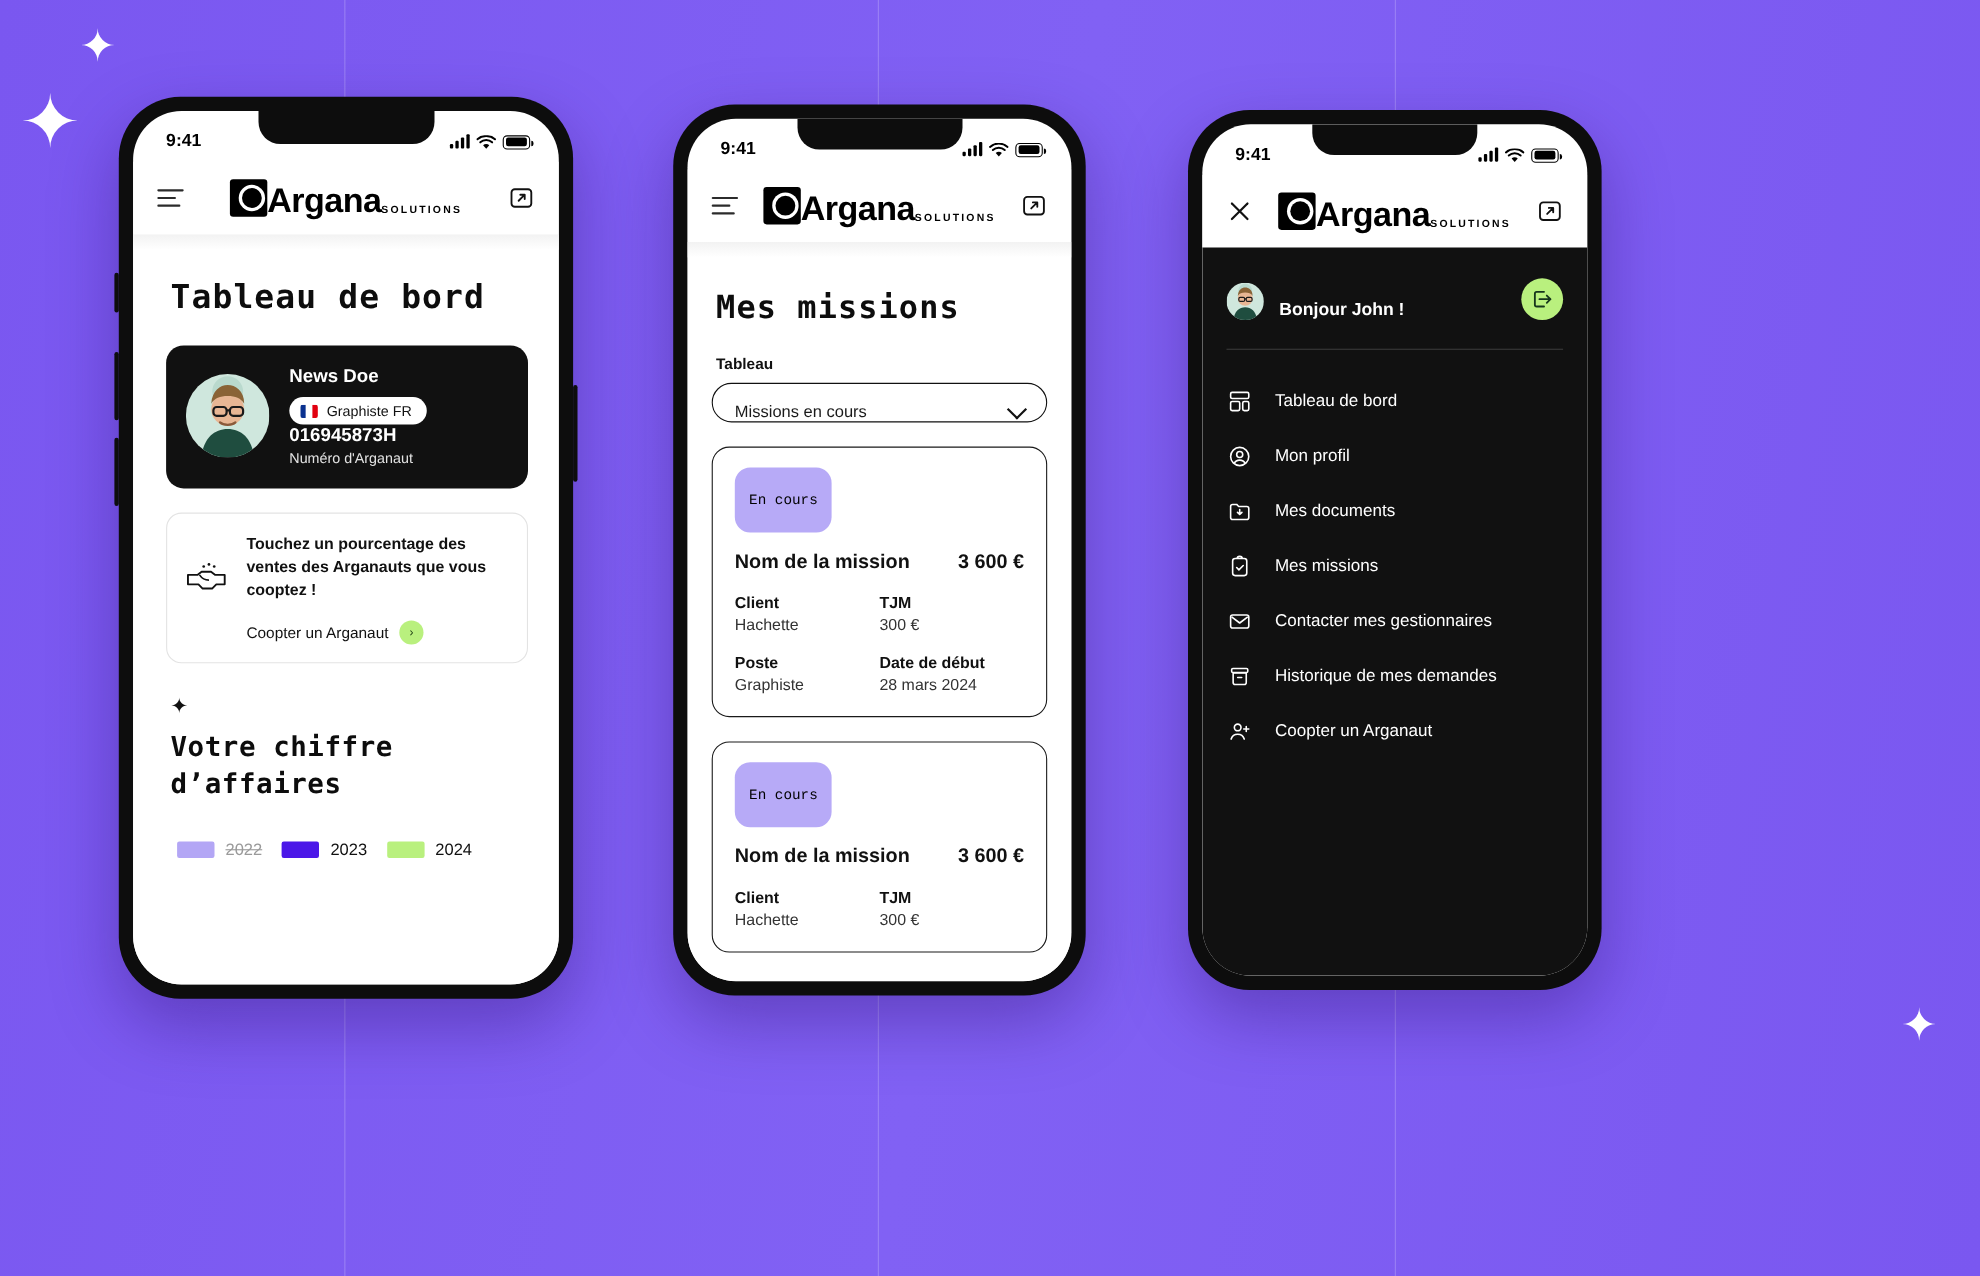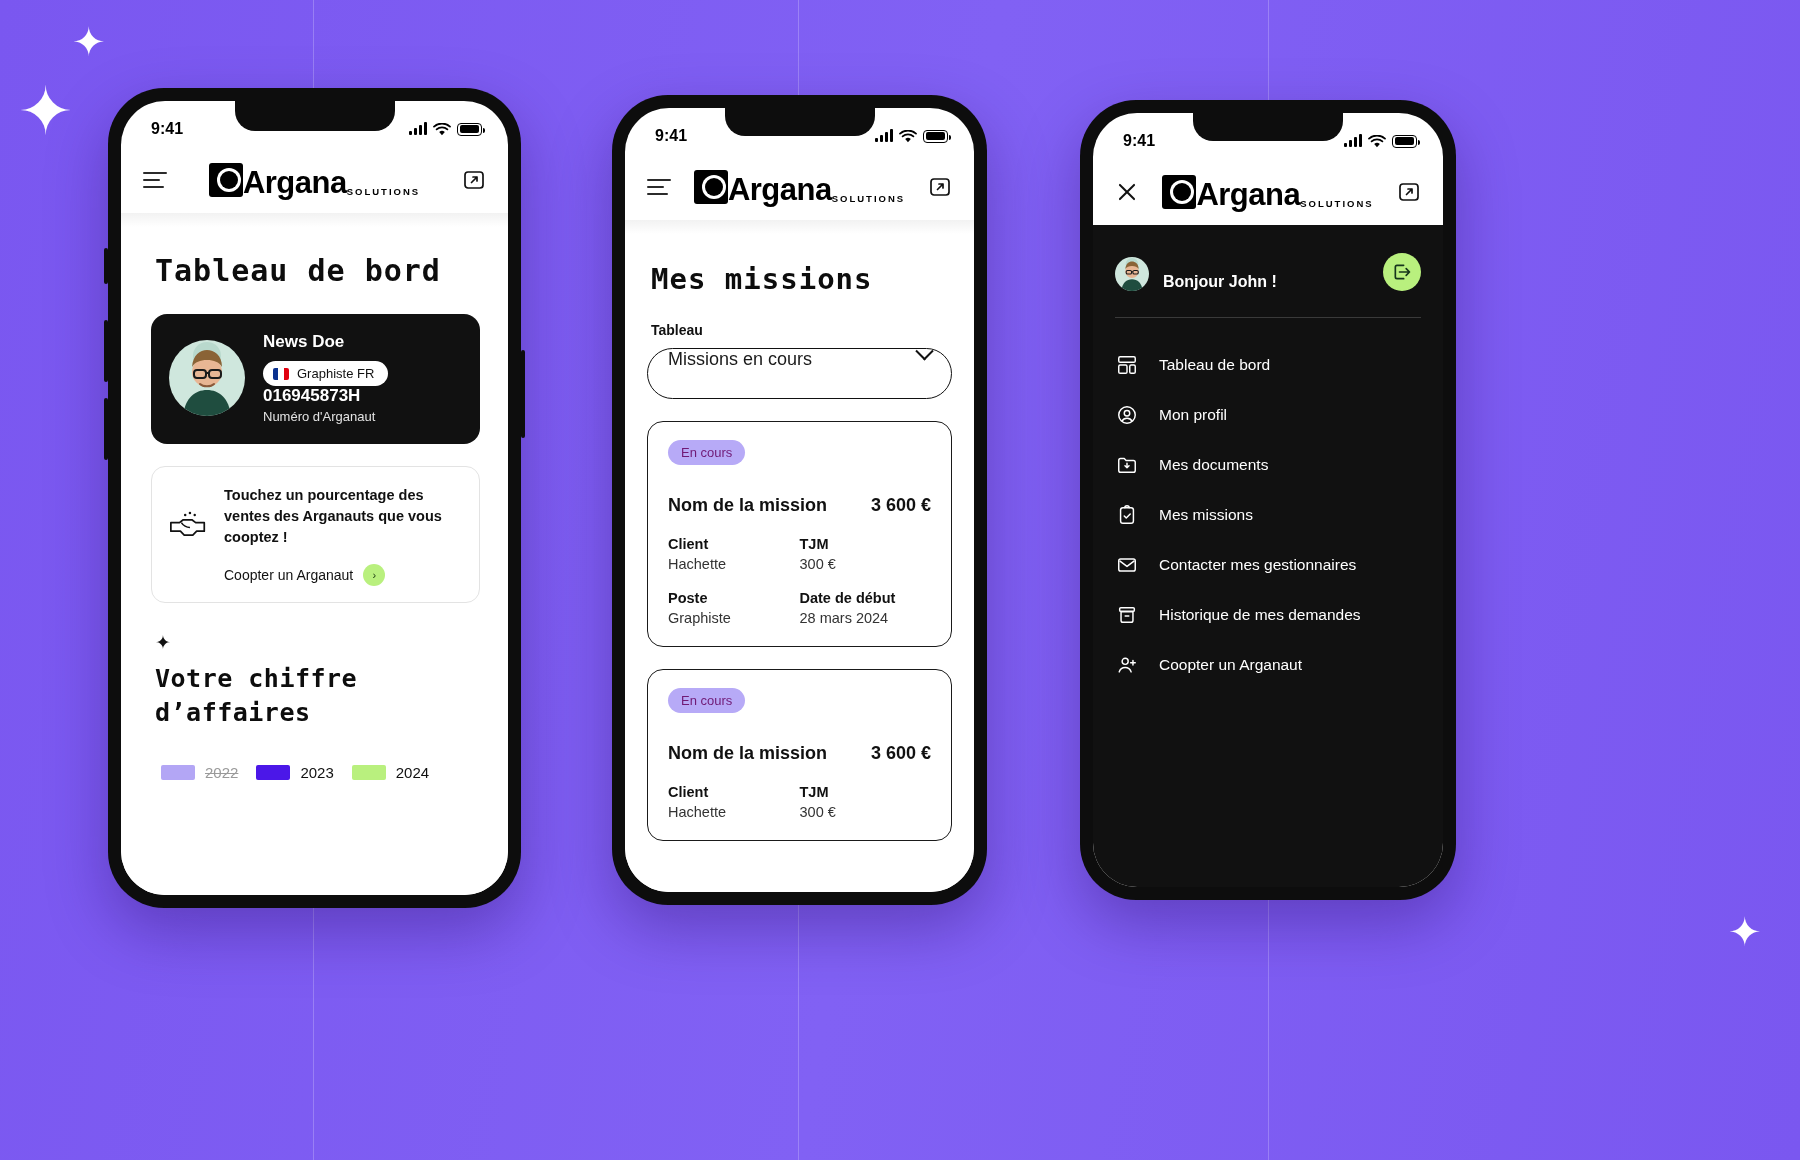--- a/index.html
+++ b/index.html
@@ -152,33 +152,33 @@
   
   .body2 { background: #fff; height: calc(100% - 112px); padding: 0; }
   .page-title2 {
     font-family: "DejaVu Sans Mono", monospace;
     font-size: 29px; font-weight: bold; letter-spacing: 1px; color: #0d0d0d;
     padding: 28px 26px 0 26px;
   }
   .field-label { font-size: 14px; font-weight: bold; color: #111; padding: 26px 26px 0 26px; }
   .select {
     margin: 10px 22px 0 22px; border: 1.5px solid #111; border-radius: 26px;
-    height: 51px; display:flex; align-items:flex-start; justify-content: space-between;
-    padding: 0 20px; font-size: 18px; color: #1a1a1a; cursor: pointer;
+    height: 36px; display:flex; align-items:flex-end; justify-content: space-between;
+    padding: 0 20px; font-size: 15px; color: #1a1a1a; cursor: pointer;
   }
   .chev { width: 13px; height: 13px; border-right: 2px solid #111; border-bottom: 2px solid #111; transform: rotate(45deg) translate(-3px,-3px); }
   .mission-card {
     margin: 22px 22px 0 22px; border: 1.4px solid #1a1a1a; border-radius: 16px;
     padding: 18px 20px 20px 20px;
   }
   .badge {
-    display:inline-block; background: #b7aaf7; color:#701a75; border-radius: 14px;
-    padding: 5px 13px; font-size: 13px;
-  }
-  .mc-row-title { display:flex; align-items:baseline; justify-content: space-between; margin-top: 30px; }
+    display:inline-block; background: #b7aaf7; color:#000000; border-radius: 14px;
+    padding: 22px 13px; font-size: 13px; font-family: Liberation Mono, monospace;
+  }
+  .mc-row-title { display:flex; align-items:baseline; justify-content: space-between; margin-top: 16px; }
   .mc-name { font-size: 18px; font-weight: bold; color: #111; }
   .mc-price { font-size: 18px; font-weight: bold; color: #111; }
   .mc-grid { display:grid; grid-template-columns: 1fr 1fr; row-gap: 4px; margin-top: 20px; }
   .mc-head { font-size: 14.5px; font-weight: bold; color: #111; }
   .mc-val { font-size: 14.5px; color: #333; }
 
   
   .body3 { background: #111; height: calc(100% - 112px); padding: 0; }
   .greet-row { display:flex; align-items:flex-end; gap: 14px; padding: 28px 22px 0 22px; }
   .avatar-sm { width: 34px; height: 34px; border-radius: 50%; overflow: hidden; flex:none; }

